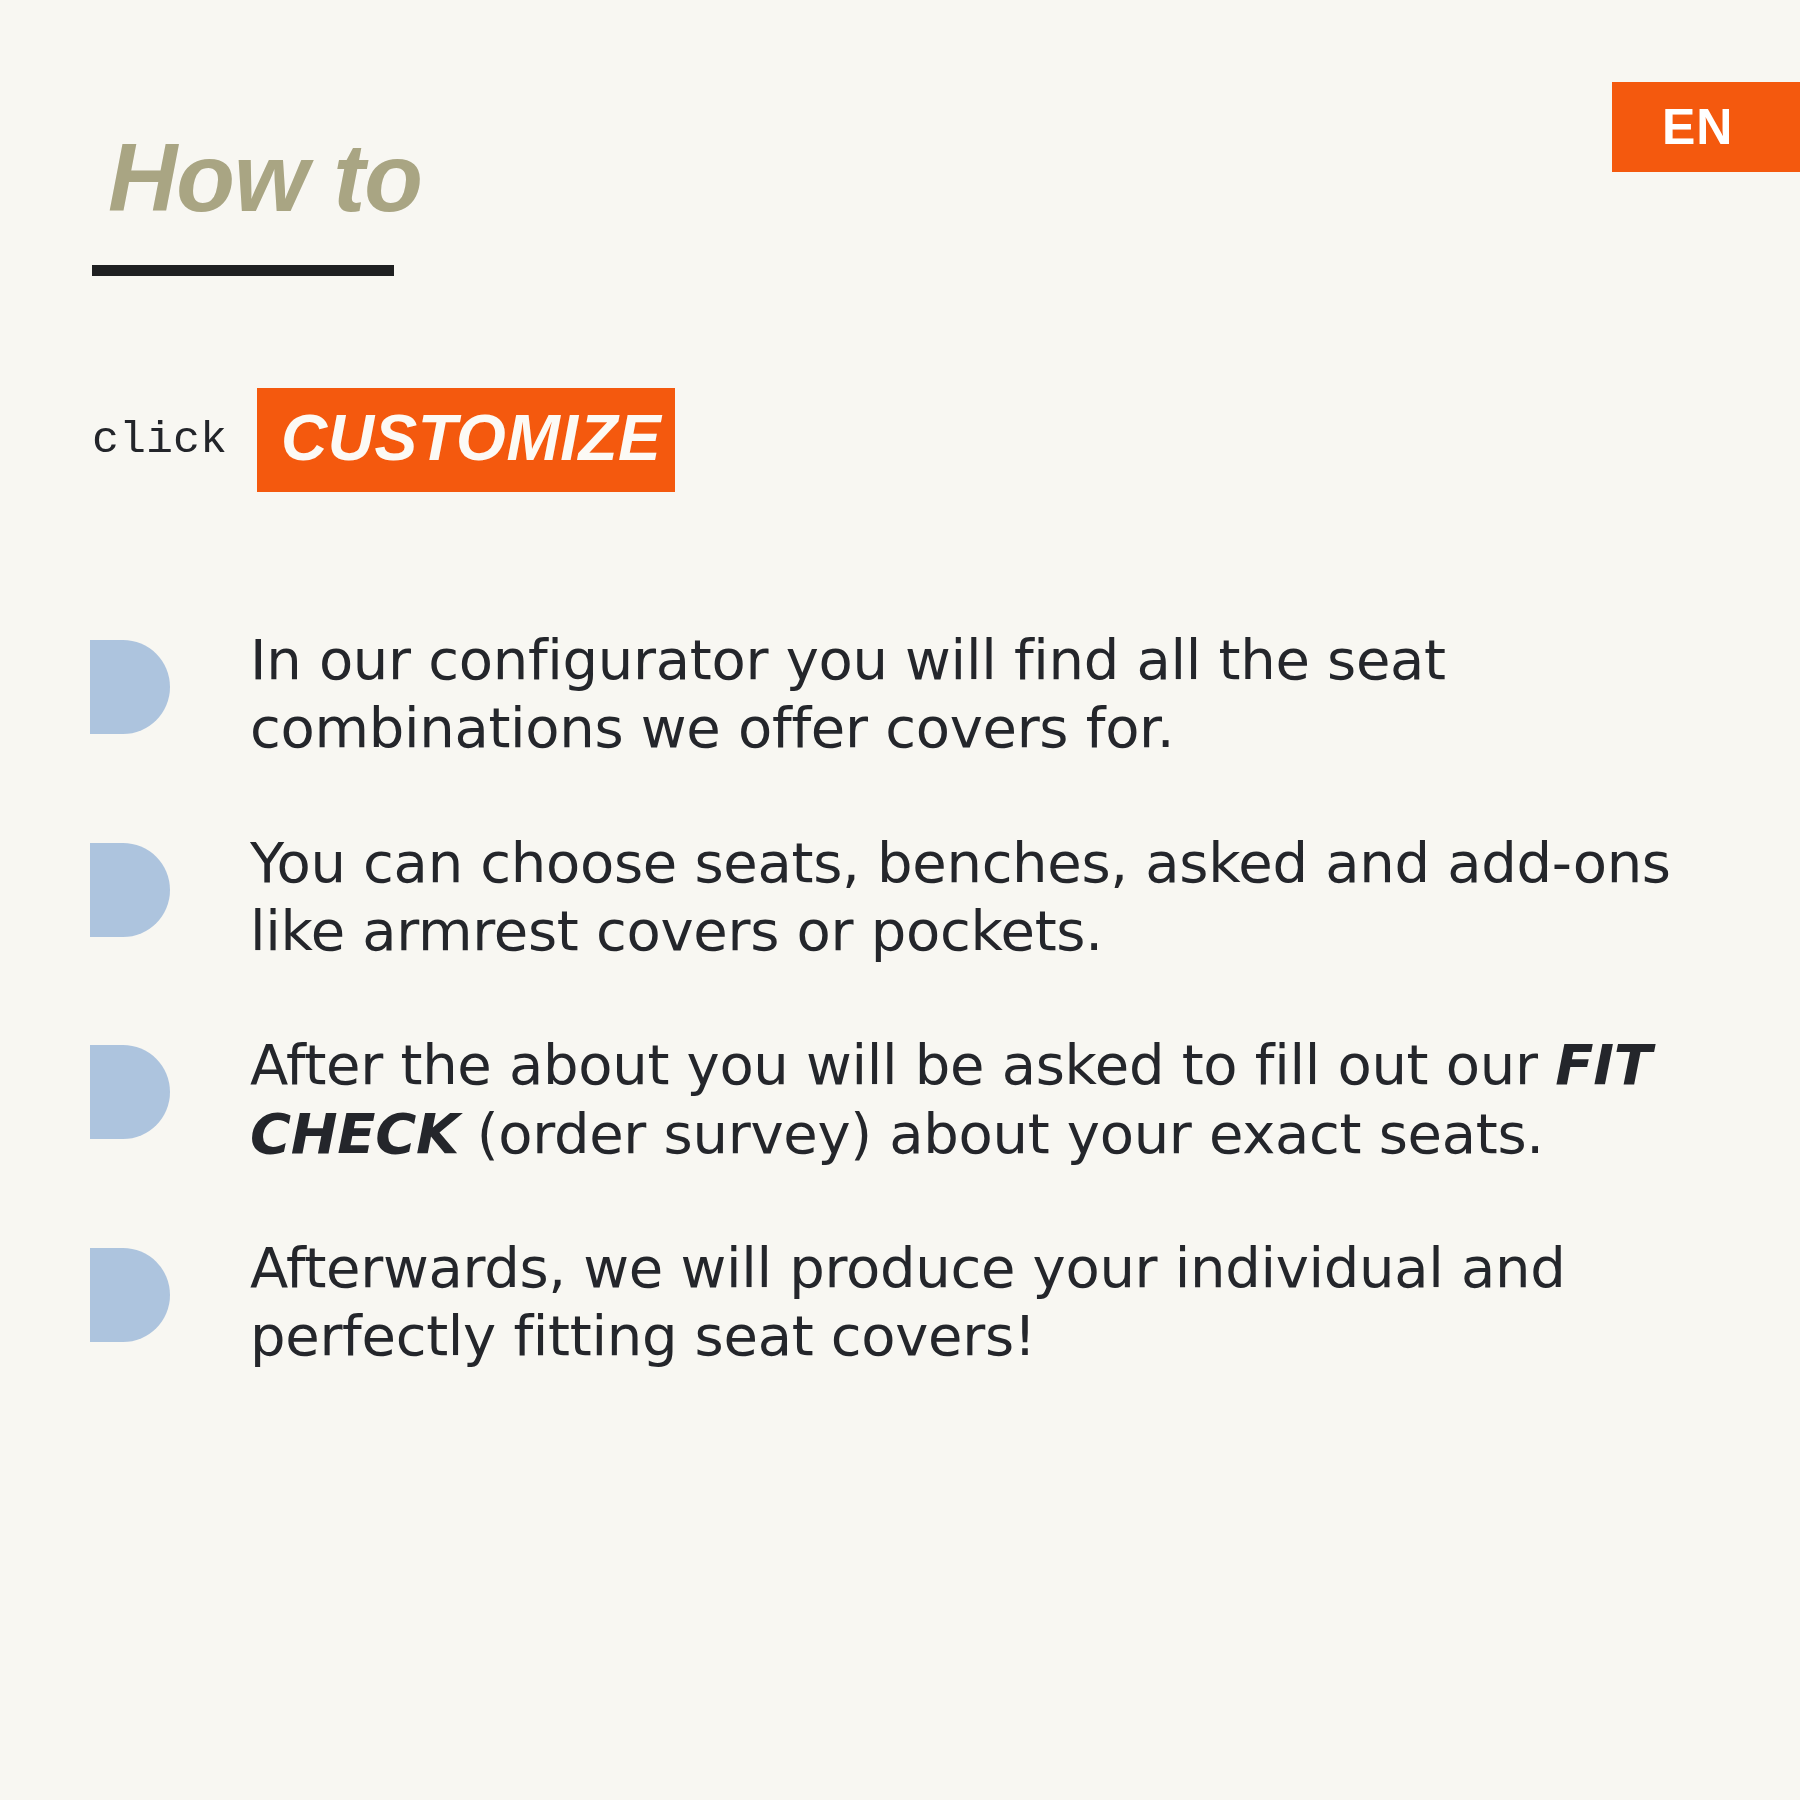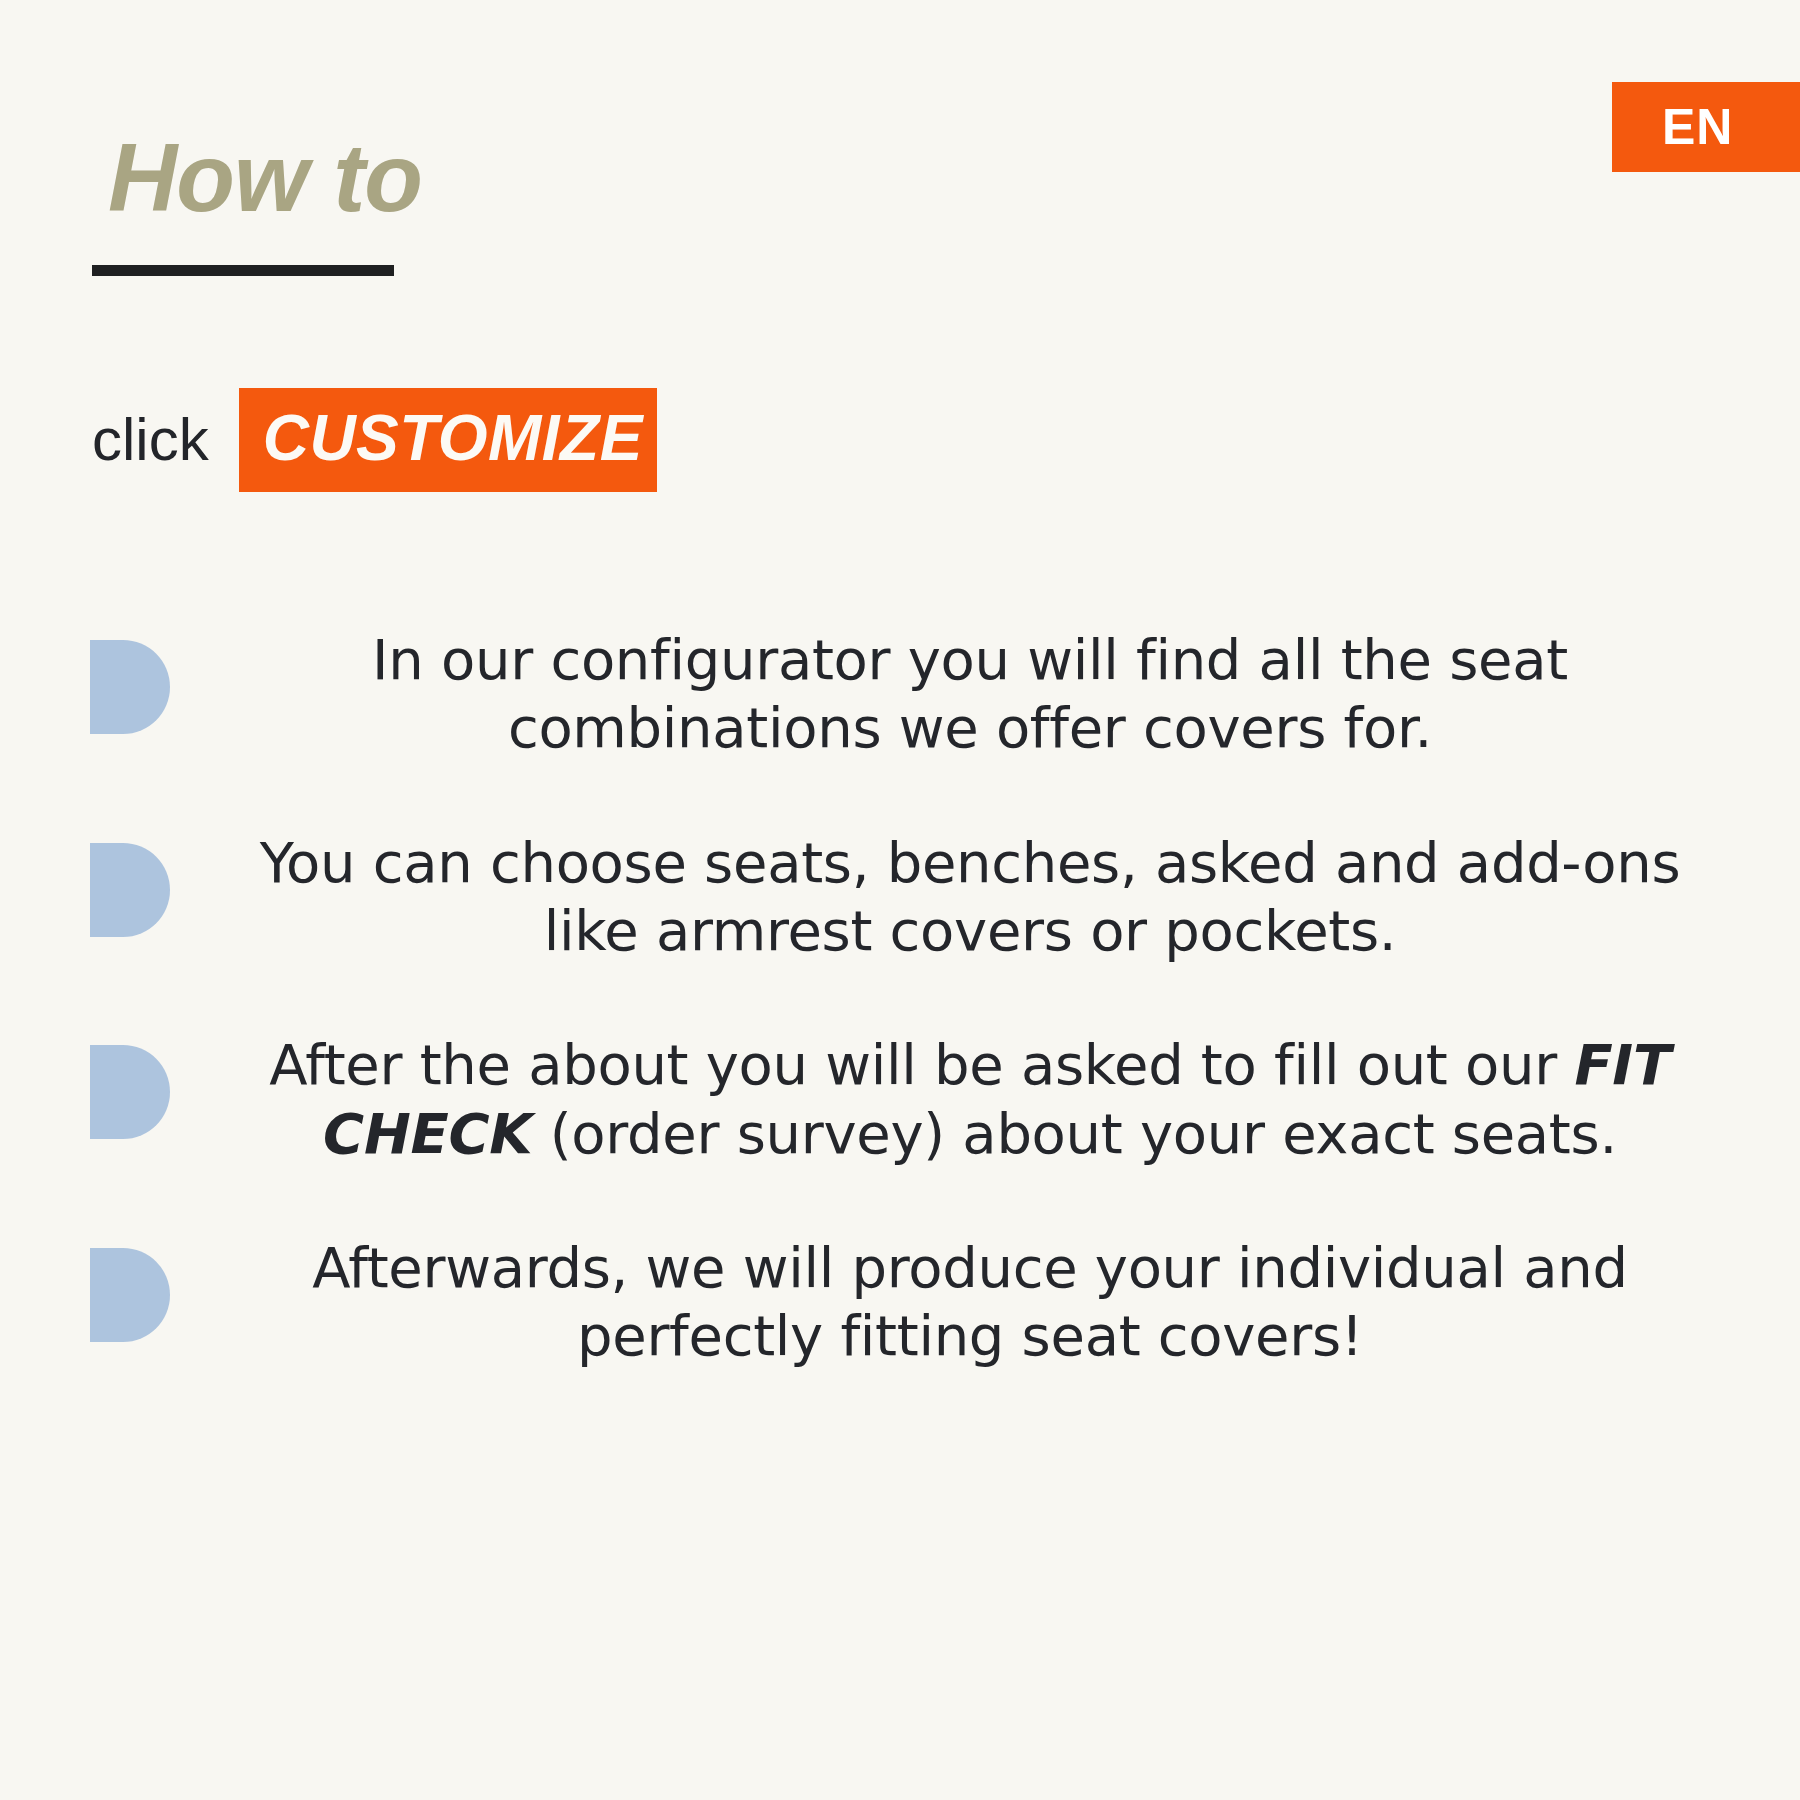--- a/index.html
+++ b/index.html
@@ -63,26 +63,26 @@
 
   
   #cta-line {
     position: absolute;
     top: 388px;
     left: 92px;
     display: flex;
     align-items: center;
   }
   #cta-prefix {
-    font-size: 60px;
+    font-size: 45px;
     font-weight: 300;
     color: #23252a;
     letter-spacing: 0px;
     line-height: 1;
-    font-family: Liberation Sans, sans-serif;
+    font-family: Liberation Mono, monospace;
   }
   #cta-highlight {
     margin-left: 30px;
     background: #f4590e;
     color: #fcfaf5;
     font-size: 64px;
     font-weight: bold;
     font-style: italic;
     letter-spacing: 0.5px;
     line-height: 1;
@@ -114,21 +114,20 @@
   }
   .bullet-text {
     flex: 1 1 auto;
     margin-left: 80px;
     font-size: 56px;
     font-weight: 400;
     color: #24262b;
     line-height: 1.22;
     letter-spacing: -0.3px;
     font-family: "DejaVu Sans", sans-serif;
-    text-align: center;
   }
   .bullet-text .strong {
     font-weight: bold;
     font-style: italic;
   }
 </style>
 </head>
 <body>
 
 <div id="lang-badge">

